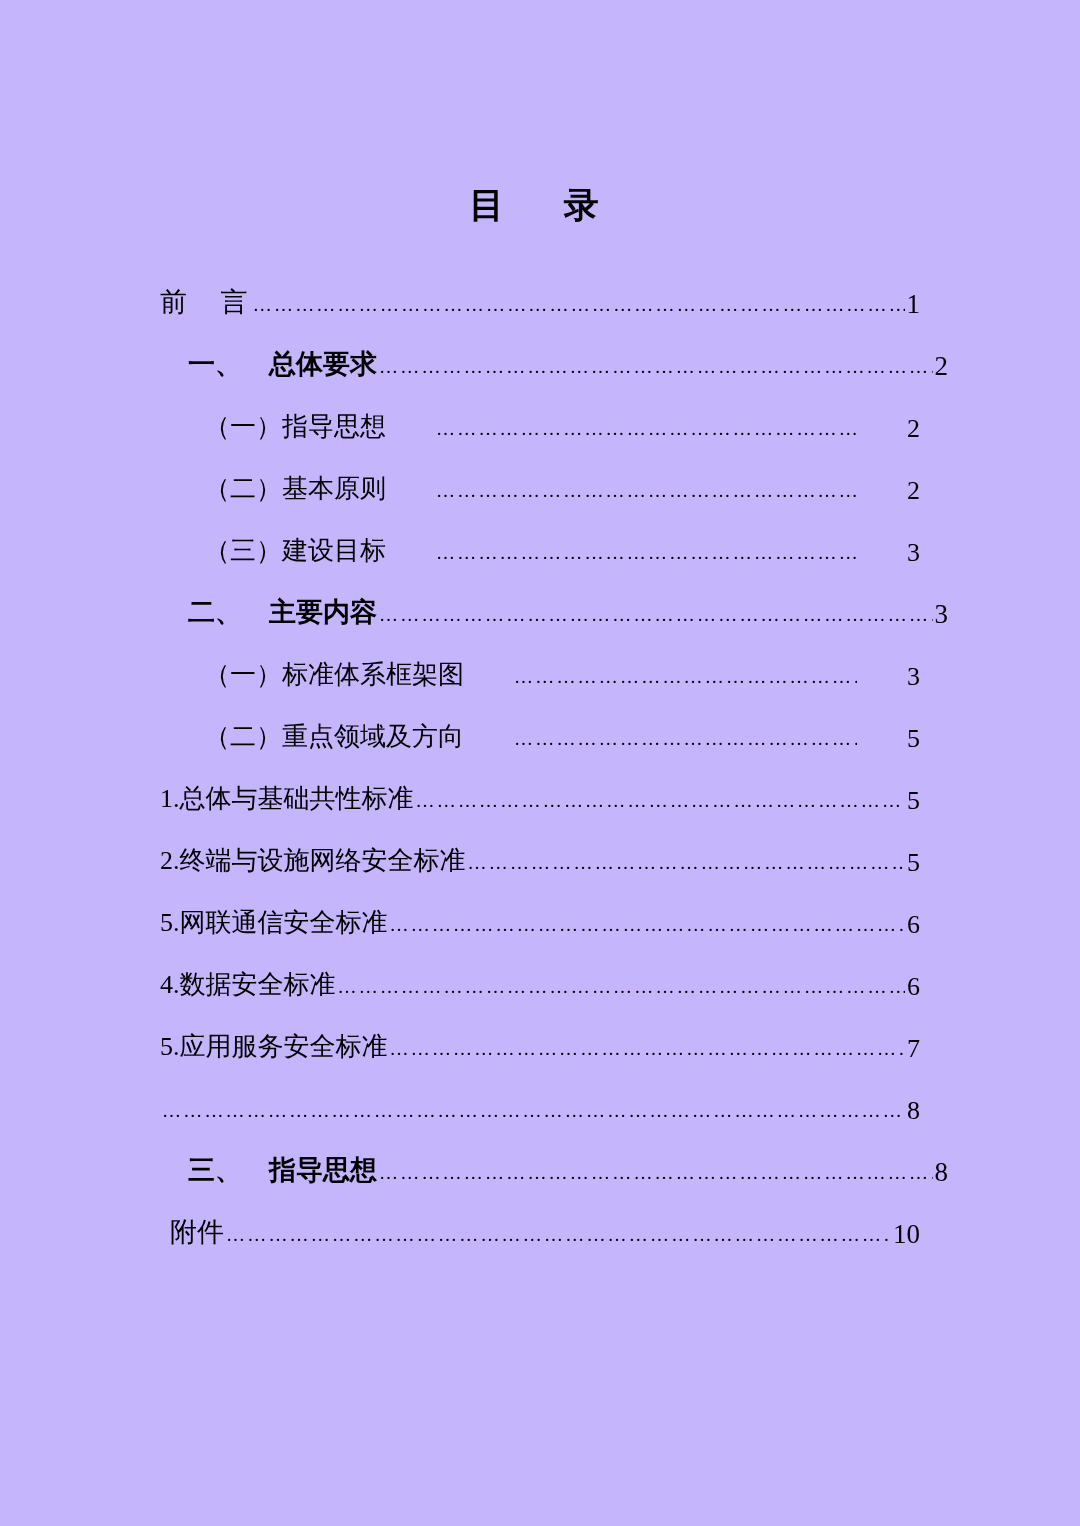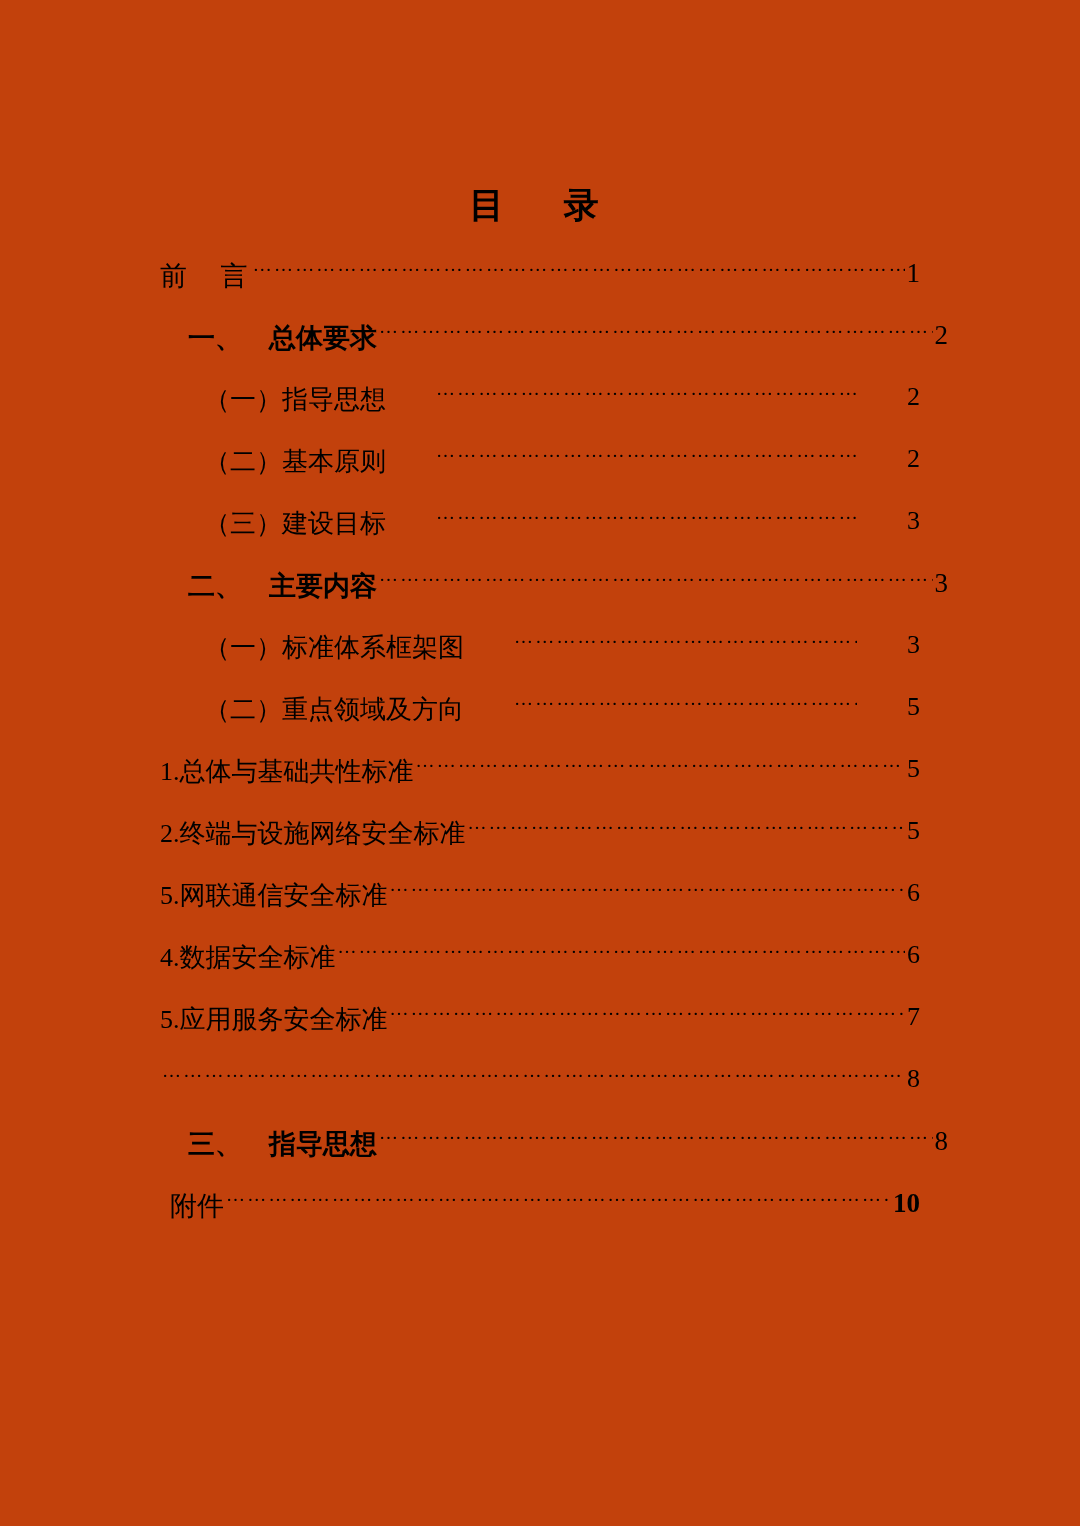--- a/index.html
+++ b/index.html
@@ -14,42 +14,42 @@
     color: #000000;
     position: relative;
     overflow: hidden;
   }
   .page {
     position: absolute;
     left: 0;
     top: 0;
     width: 1080px;
     height: 1526px;
-    background: #c2410c;
+    background: #c4b5fd;
   }
   .toc-title {
     position: absolute;
     left: 0;
     top: 182px;
     width: 1080px;
     text-align: center;
     font-size: 35px;
     font-weight: bold;
     letter-spacing: 0.35em;
     font-family: "Liberation Serif", "DejaVu Serif", serif;
   }
   .toc {
     position: absolute;
     left: 160px;
     top: 258px;
     width: 760px;
   }
   .toc-row {
     display: flex;
-    align-items: flex-start;
+    align-items: flex-end;
     width: 100%;
     box-sizing: border-box;
   }
   .toc-label {
     white-space: nowrap;
     flex: 0 0 auto;
     font-family: "Liberation Serif", "DejaVu Serif", serif;
   }
   .toc-dots {
     flex: 1 1 auto;
@@ -82,21 +82,21 @@
   .lvl-2 { padding-left: 44px; height: 62px; gap: 48px; }
   .lvl-2 .toc-label { font-size: 26px; }
   .lvl-2 .toc-page { font-size: 26px; }
 
   .lvl-3 { padding-left: 0px; height: 62px; }
   .lvl-3 .toc-label { font-size: 26px; }
   .lvl-3 .toc-page { font-size: 26px; }
 
   .lvl-appendix { padding-left: 10px; height: 62px; }
   .lvl-appendix .toc-label { font-size: 27px; }
-  .lvl-appendix .toc-page { font-size: 27px; font-weight: bold; }
+  .lvl-appendix .toc-page { font-size: 27px; }
 </style>
 </head>
 <body>
 
 <div class="page">
 
   <div class="toc-title">目　录</div>
 
   <div class="toc">
 

